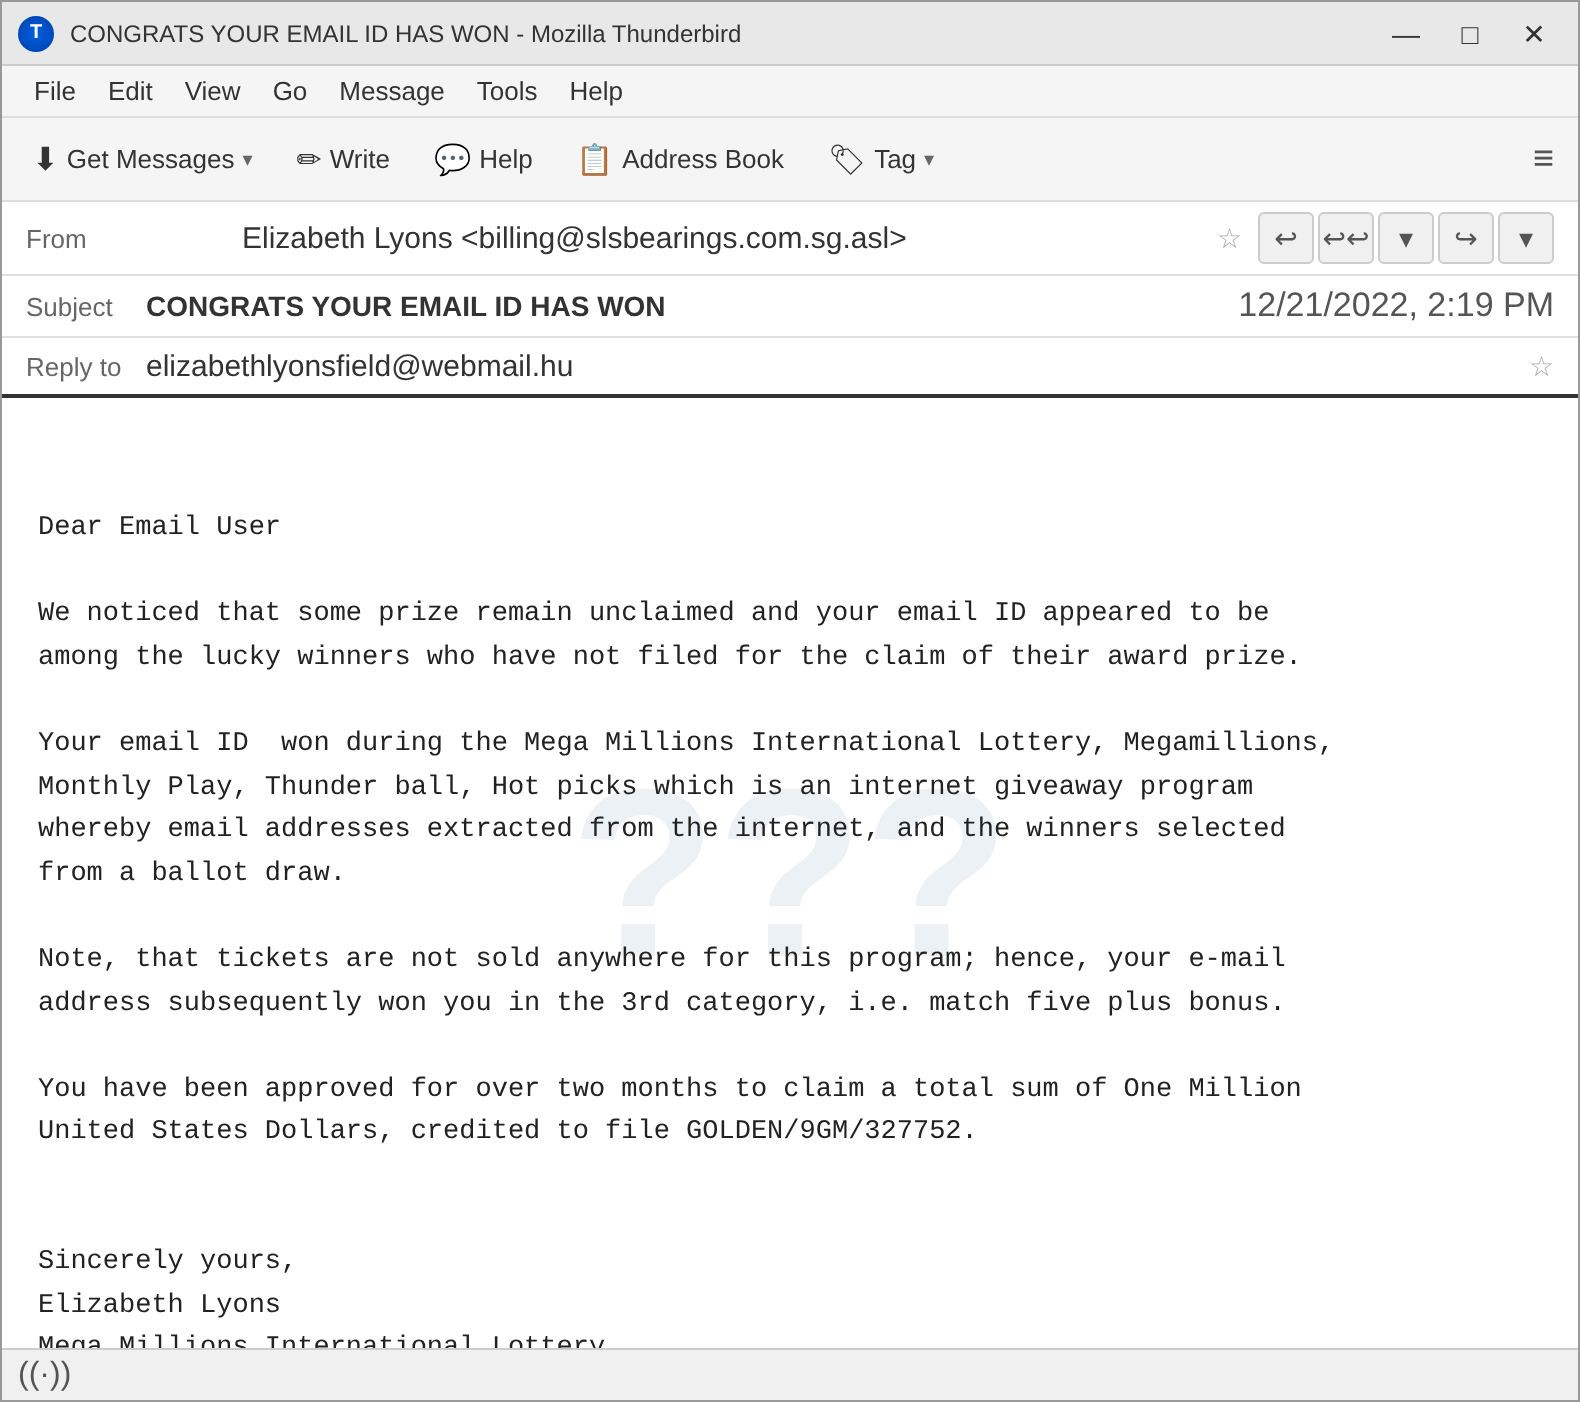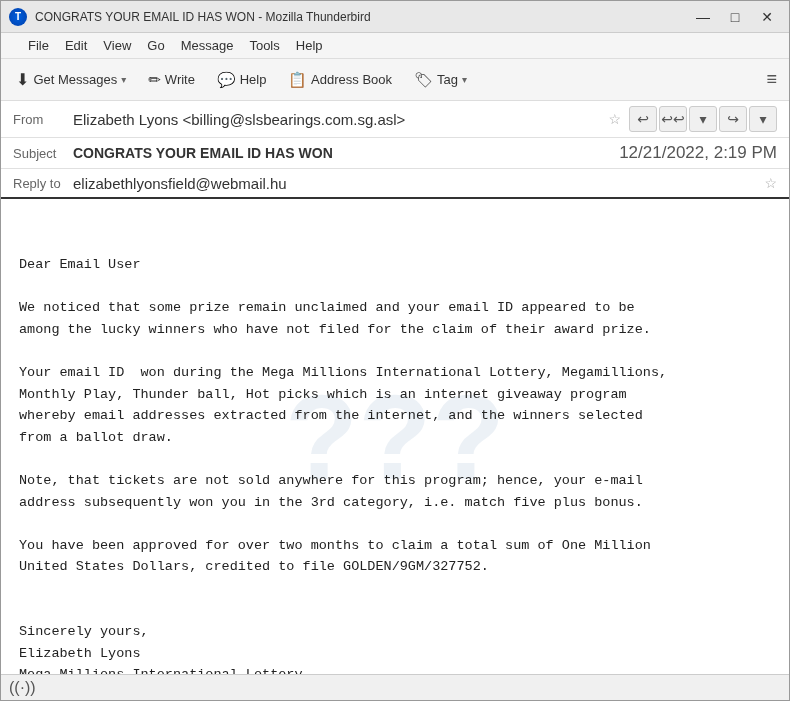--- a/index.html
+++ b/index.html
@@ -63,21 +63,21 @@
       align-items: center;
       justify-content: center;
     }
 
     
     .menu-bar {
       background: #f5f5f5;
       height: 26px;
       display: flex;
       align-items: center;
-      padding: 0 19px;
+      padding: 0 8px;
       border-bottom: 1px solid #ddd;
       flex-shrink: 0;
     }
 
     .menu-item {
       padding: 2px 8px;
       font-size: 13px;
       color: #333;
       cursor: pointer;
       border-radius: 3px;
@@ -328,21 +328,21 @@
     </button>
 
     <div class="toolbar-spacer"></div>
 
     <button class="hamburger-btn">≡</button>
   </div>
 
   <div class="email-header">
 
     <div class="header-row">
-      <div style="display:flex; align-items:center; flex:1;">
+      <div style="display:flex; align-items:center; flex:1;gap:48px;">
         <span class="header-label">From</span>
         <span class="header-value">Elizabeth Lyons &lt;billing@slsbearings.com.sg.asl&gt;</span>
         <span class="star-icon">☆</span>
       </div>
       <div class="nav-buttons">
         <button class="nav-btn">↩</button>
         <button class="nav-btn">↩↩</button>
         <button class="nav-btn">▾</button>
         <button class="nav-btn">↪</button>
         <button class="nav-btn">▾</button>

